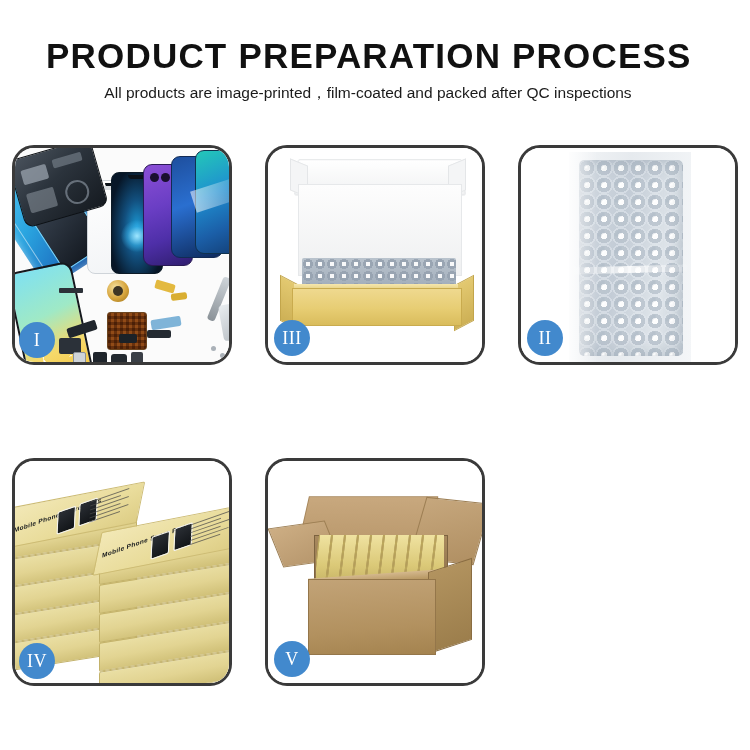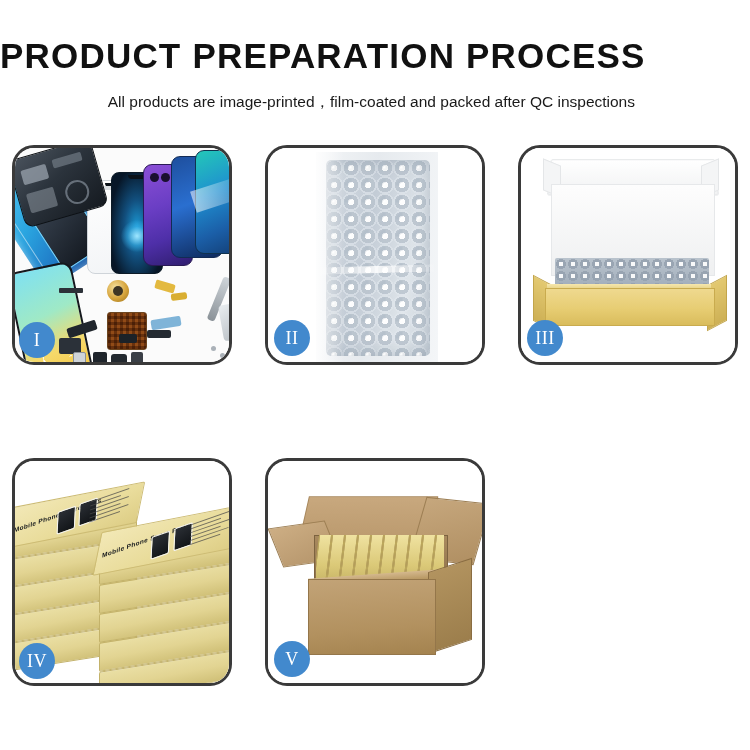--- a/index.html
+++ b/index.html
@@ -6,32 +6,32 @@
   body{
     width:750px;height:750px;
     background:#ffffff;
     font-family:"Liberation Sans", sans-serif;
     overflow:hidden;
     position:relative;
   }
   .page{position:absolute;inset:0;}
 
   
-  .header{position:absolute;left:0;top:0;width:644px;text-align:right;}
+  .header{position:absolute;left:0;top:0;width:644px;text-align:center;padding-left:46px;}
   .title{
     font-family:"Liberation Sans", sans-serif;
     font-size:35px;font-weight:700;color:#111111;
     letter-spacing:1.2px;
     margin:0;padding-top:38px;line-height:1;
     white-space:nowrap;
   }
   .subtitle{
     font-family:"Liberation Sans", sans-serif;
     font-size:15.5px;font-weight:400;color:#1a1a1a;
-    margin:9px;padding-top:12px;line-height:1;
+    margin:0;padding-top:12px;line-height:1;
     white-space:nowrap;
   }
 
   
   .grid{
     position:absolute;left:12px;top:145px;
     width:726px;height:542px;
     display:grid;
     grid-template-columns:220px 220px 220px;
     grid-template-rows:220px 228px;
@@ -494,45 +494,45 @@
         <div class="part tool2"></div>
         <div class="part screws">
             <i></i>
             <i></i>
             <i></i>
           </div>
       </div>
       <div class="badge">I</div>
     </div>
 
-    <div class="panel p2">
-      <div class="scene">
-        <div class="wrapbg"></div>
-        <div class="bubbles"></div>
-        <div class="wrap-seam"></div>
-        <div class="wrap-gloss"></div>
-      </div>
-      <div class="badge">II</div>
-    </div>
-
     <div class="panel p3">
       <div class="scene">
         <div class="b3-lid"></div>
         <div class="b3-lid-l"></div>
         <div class="b3-lid-r"></div>
         <div class="b3-back"></div>
         <div class="b3-inner"></div>
         <div class="b3-side-l"></div>
         <div class="b3-side-r"></div>
         <div class="b3-rim"></div>
         <div class="b3-front"></div>
       </div>
       <div class="badge">III</div>
     </div>
 
+    <div class="panel p2">
+      <div class="scene">
+        <div class="wrapbg"></div>
+        <div class="bubbles"></div>
+        <div class="wrap-seam"></div>
+        <div class="wrap-gloss"></div>
+      </div>
+      <div class="badge">II</div>
+    </div>
+
     <div class="panel p4">
       <div class="scene">
         <div class="stack">
           <div class="bx l5"></div>
           <div class="bx l4"></div>
           <div class="bx l3"></div>
           <div class="bx l2"></div>
           <div class="bx l1"></div>
           <div class="lid top1">
             <span class="brand">Mobile Phone Spare Parts</span>

